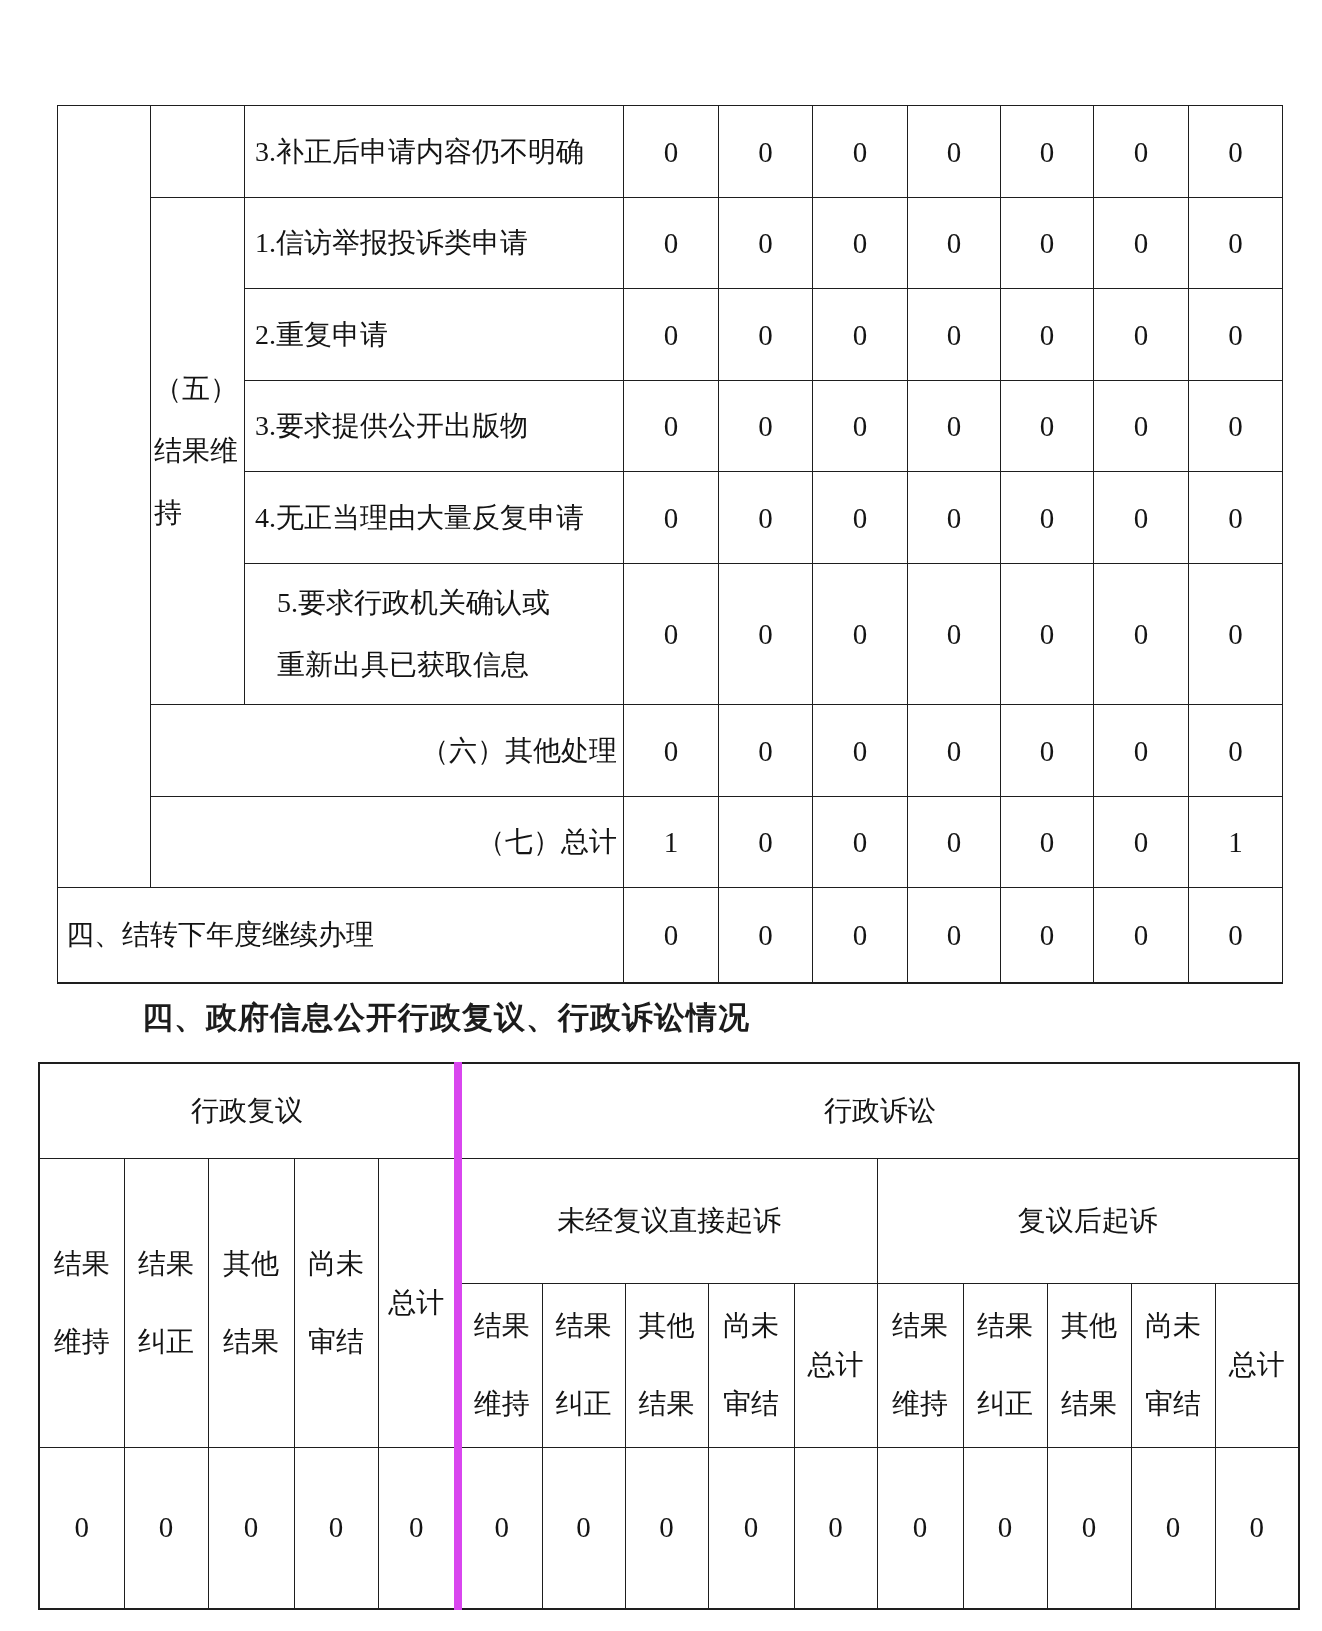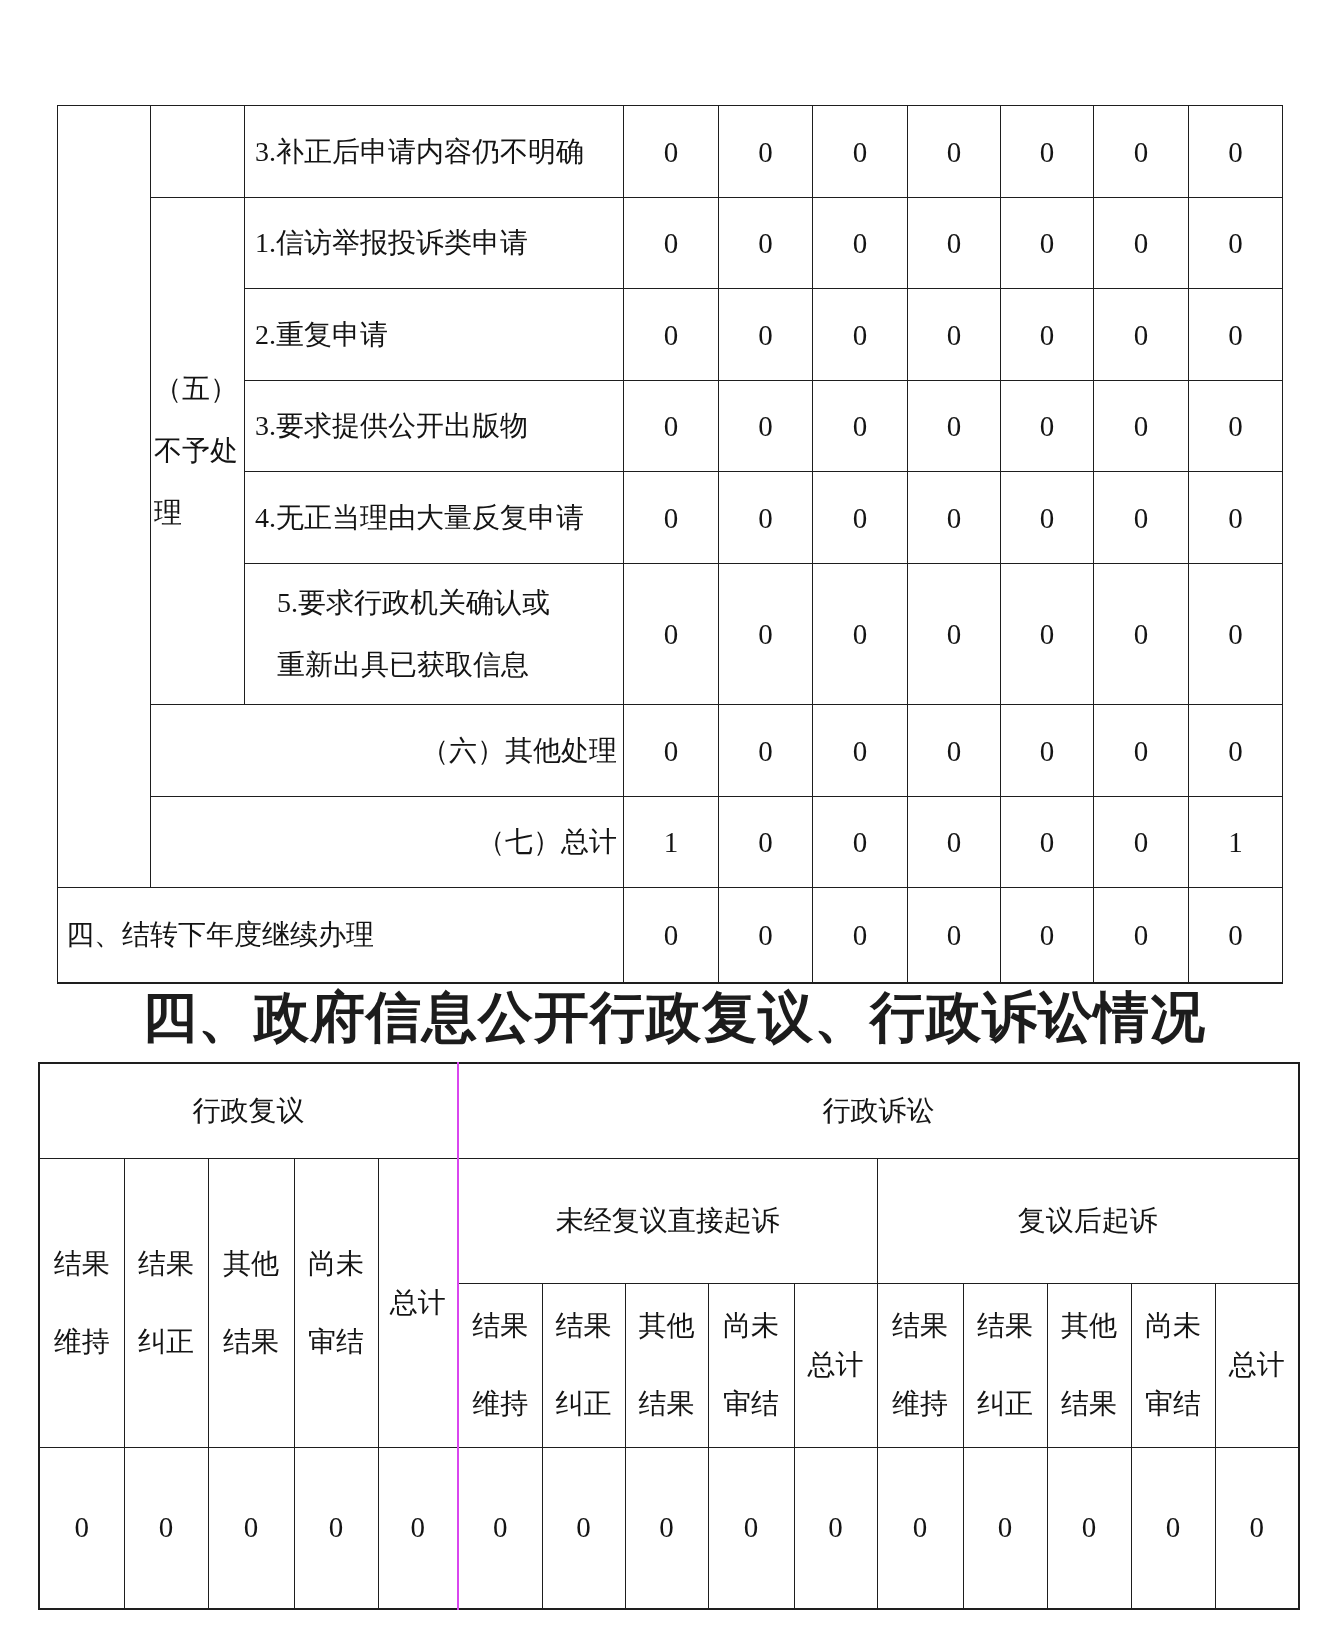--- a/index.html
+++ b/index.html
@@ -19,31 +19,31 @@
   #t1 .lbl.wrap2 { padding-right:52px;padding-left:32px; }
   #t1 .grp { text-align:left; vertical-align:middle; padding:0 2px 0 3px; }
   #t1 .sum { text-align:right; vertical-align:middle; padding:0 6px 0 16px; }
   #t1 .tot { text-align:left; vertical-align:middle; padding:0 23px 0 8px; }
   #t1 .num { text-align:center; vertical-align:middle; font-size:29px; }
   tr.h92 { height:92px; } tr.h91 { height:91px; } tr.h141 { height:141px; } tr.h95 { height:95px; }
 
   
   #heading {
     position:absolute; left:142px; top:993px; width:1100px;
-    font-size:55px; font-weight:700; letter-spacing:1px; line-height:50px;
+    font-size:31px; font-weight:700; letter-spacing:1px; line-height:50px;
     color:#1c1c1c;
   }
 
   
   #t2 { left:38px; top:1062px; width:1260px; border:2px solid #1e1e1e; }
   #t2 td { text-align:center; vertical-align:middle; }
   #t2 .ghead { line-height:34px;margin-left:48px; }
   #t2 .leaf { line-height:78px; padding:0 6px; }
   #t2 .num { font-size:29px; }
-  #t2 .thickL { border-left:2px solid #d946ef; }
+  #t2 .thickL { border-left:8px solid #d946ef; }
   tr.h125 { height:125px; } tr.h164 { height:164px; } tr.h162 { height:162px; }
 </style>
 </head>
 <body>
 
 <div class="page">
 
   <table id="t1">
     <colgroup>
       <col style="width:93px">
@@ -64,21 +64,21 @@
       <td class="lbl">3.补正后申请内容仍不明确</td>
       <td class="num">0</td>
       <td class="num">0</td>
       <td class="num">0</td>
       <td class="num">0</td>
       <td class="num">0</td>
       <td class="num">0</td>
       <td class="num">0</td>
     </tr>
     <tr class="h91">
-      <td rowspan="5" class="grp">（五）不予处理</td>
+      <td rowspan="5" class="grp">（五）结果维持</td>
       <td class="lbl">1.信访举报投诉类申请</td>
       <td class="num">0</td>
       <td class="num">0</td>
       <td class="num">0</td>
       <td class="num">0</td>
       <td class="num">0</td>
       <td class="num">0</td>
       <td class="num">0</td>
     </tr>
     <tr class="h92">

